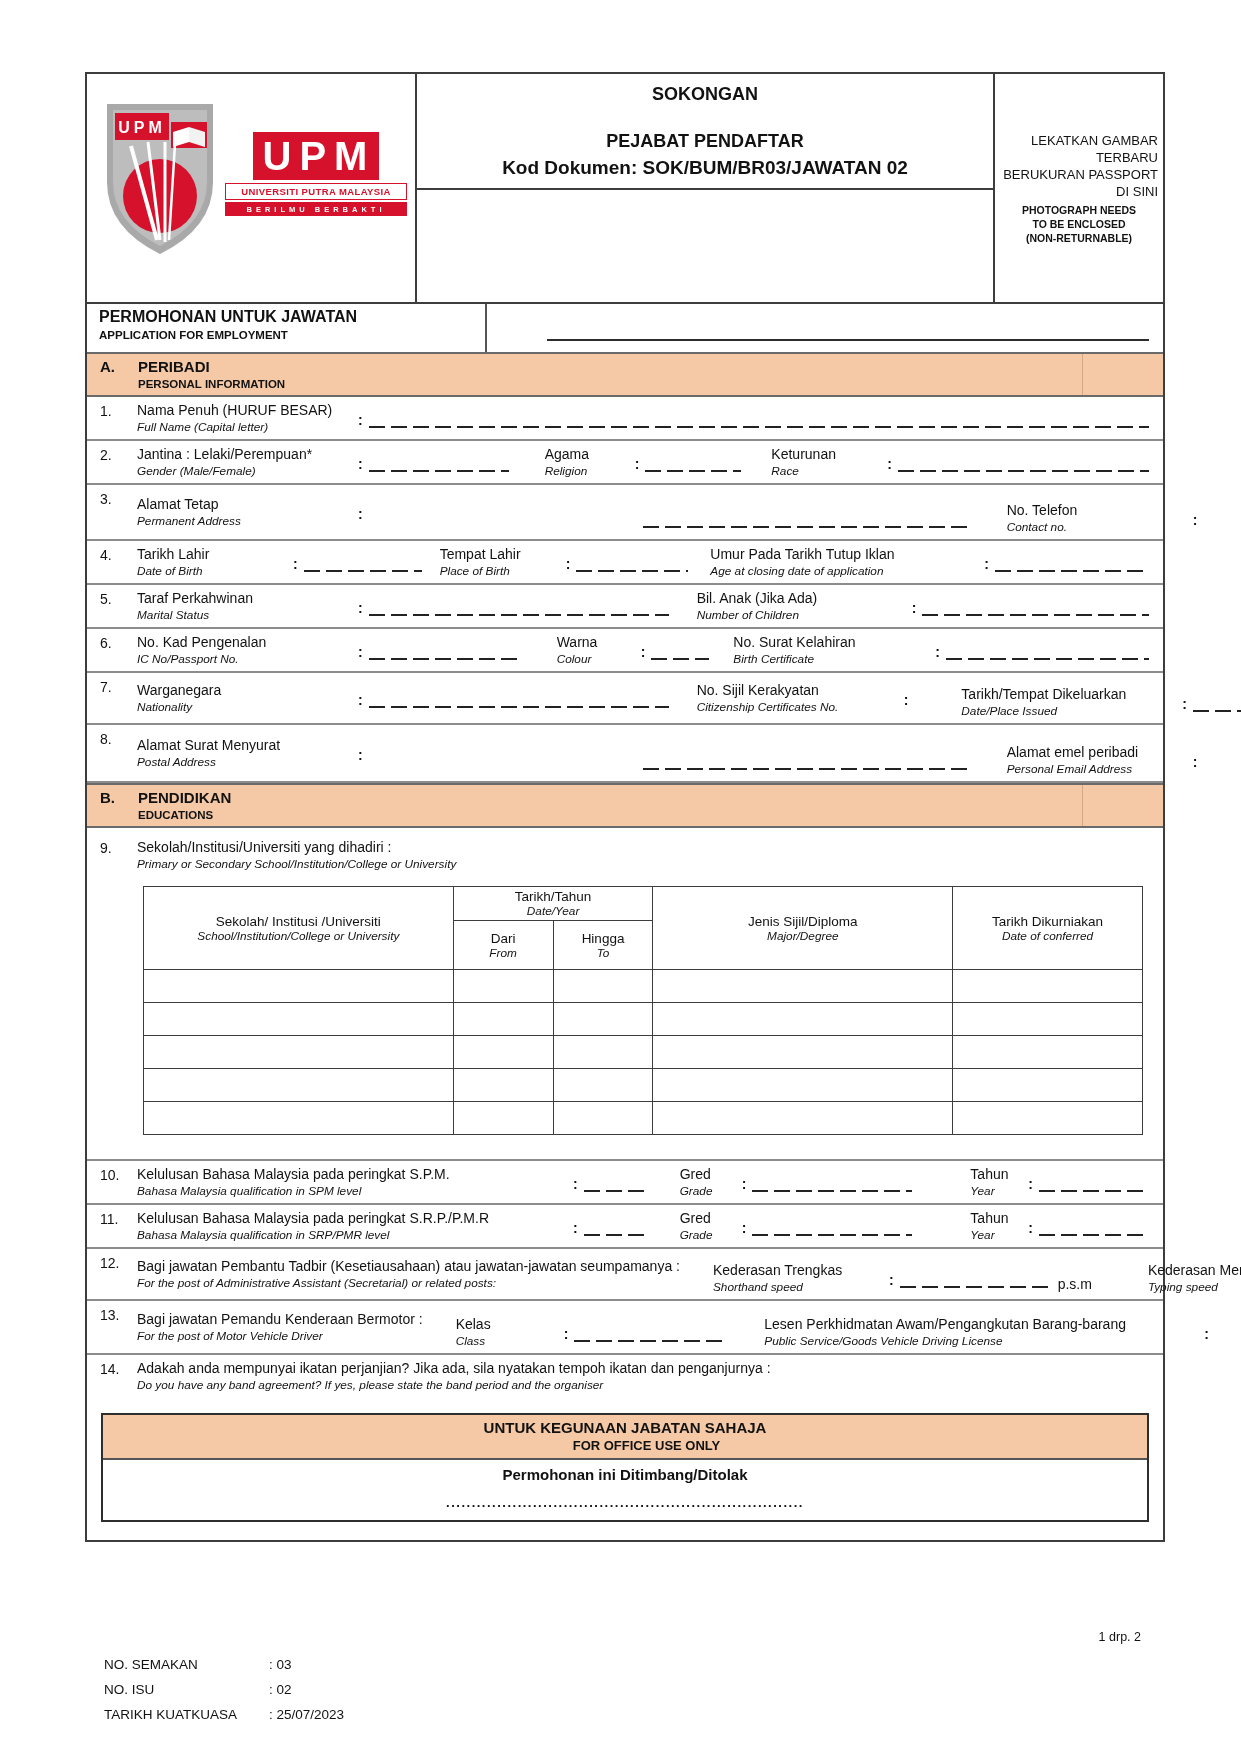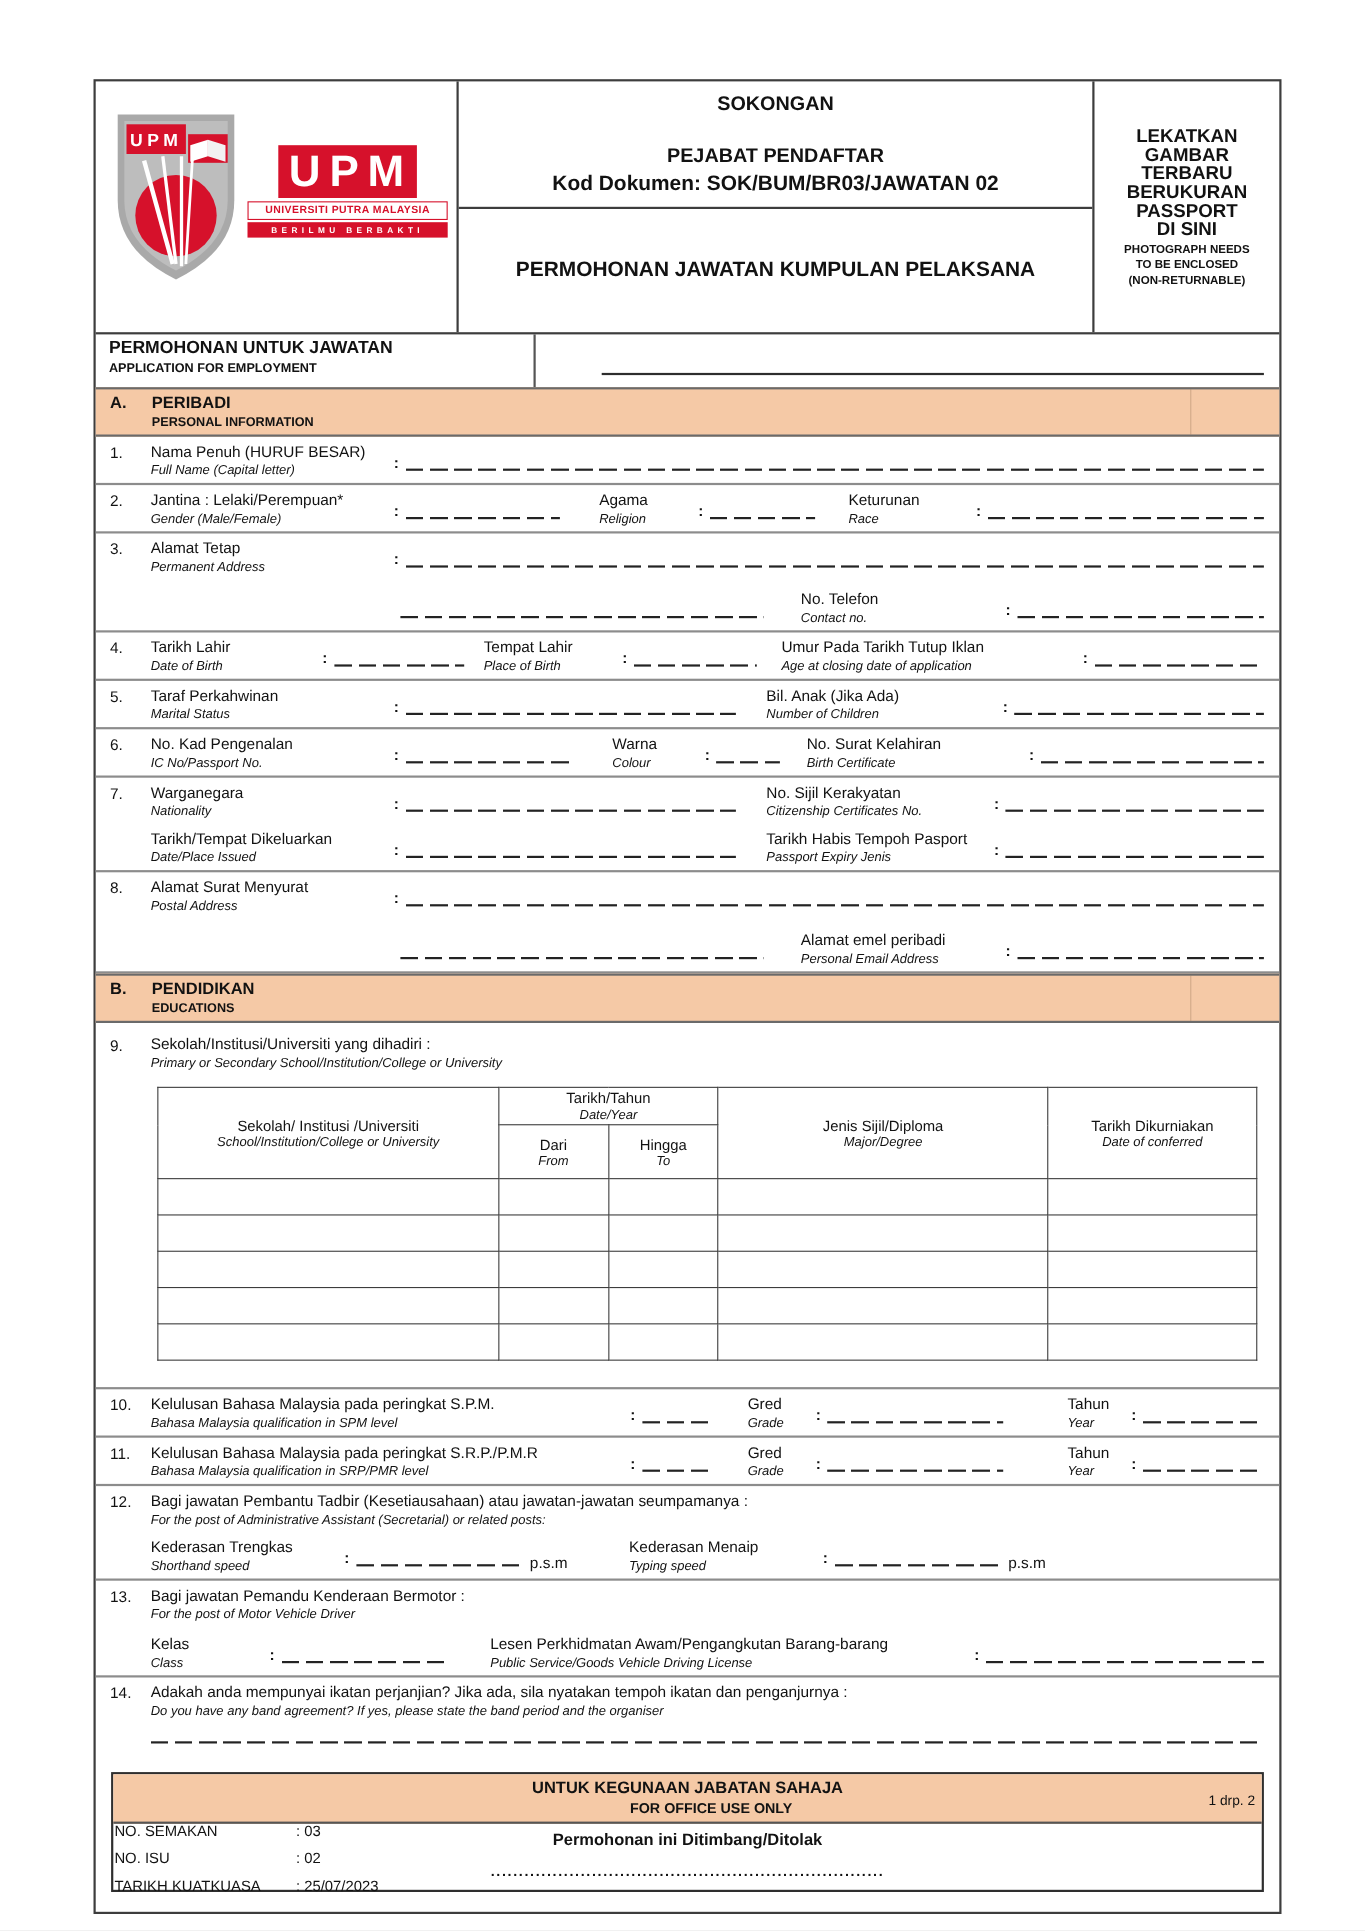--- a/index.html
+++ b/index.html
@@ -23,21 +23,21 @@
   .hc-top{padding-top:10px;}
   .hc-l1,.hc-l2{font-size:18px;font-weight:bold;}
   .hc-l2{margin-top:4px;}
   .hc-l3{font-size:18px;font-weight:bold;margin-top:26px;}
   .hc-l4{font-size:19px;font-weight:bold;margin-top:5px;padding-bottom:9px;}
   .hc-divider{border-top:2px solid #3d3d3d;}
   .hc-title{flex:1;display:flex;align-items:center;justify-content:center;
             font-size:19px;font-weight:bold;}
   .hdr-photo{width:168px;display:flex;flex-direction:column;justify-content:center;
              text-align:center;padding:0 5px;box-sizing:border-box;}
-  .ph-ms{font-size:17px;font-weight:bold;line-height:17px;}
+  .ph-ms{font-size:13px;font-weight:normal;line-height:17px;text-align:right;}
   .ph-en{font-size:10.5px;font-weight:bold;line-height:14px;}
   .ph-en.first{margin-top:3px;}
   
   .apply{display:flex;height:48px;}
   .apply-left{width:400px;border-right:2px solid #555;box-sizing:border-box;
               padding:4px 0 0 12px;}
   .ap-ms{font-size:16px;font-weight:bold;}
   .ap-en{font-size:11.5px;font-weight:bold;margin-top:3px;}
   .apply-right{flex:1;position:relative;}
   .apply-line{position:absolute;left:60px;right:14px;bottom:11px;height:0;
@@ -48,21 +48,21 @@
   .bar::after{content:"";position:absolute;right:80px;top:0;bottom:0;width:1px;
               background:rgba(130,95,65,.30);}
   .bar .bn{width:38px;padding-left:13px;font-weight:bold;font-size:15px;flex:none;}
   .bar-ms{font-weight:bold;font-size:15px;}
   .bar-en{font-weight:bold;font-size:11.5px;margin-top:3px;}
   
   .irow{display:flex;align-items:center;border-bottom:2px solid #8c8c8c;padding:4px 0;}
   .irow.nb{border-bottom:none;}
   .n{width:50px;padding-left:13px;font-size:14px;flex:none;align-self:flex-start;
      padding-top:2px;box-sizing:border-box;}
-  .grp{flex:1;display:flex;flex-direction:column;}
+  .grp{flex:1;display:flex;gap:33px;}
   .sub{display:flex;align-items:center;}
   .lb{display:inline-flex;flex-direction:column;justify-content:center;flex:none;}
   .ms{font-size:14px;line-height:18px;}
   .en{font-size:11.8px;font-style:italic;line-height:16px;}
   .c{flex:none;margin:0 6px;font-weight:bold;font-size:14px;position:relative;top:2px;}
   .fl{height:2px;flex:none;position:relative;top:9px;
       background:repeating-linear-gradient(90deg,#232323 0 16px,transparent 16px 22px);}
   .fl.grow{flex:1;margin-right:14px;}
   .psm{flex:none;font-size:14px;margin-left:8px;position:relative;top:6px;}
   
@@ -119,21 +119,20 @@
           <div class="wm-motto">BERILMU BERBAKTI</div>
         </div>
       </div>
       <div class="hdr-center">
         <div class="hc-top">
           <div class="hc-l1">SOKONGAN</div>
           <div class="hc-l3">PEJABAT PENDAFTAR</div>
           <div class="hc-l4">Kod Dokumen: SOK/BUM/BR03/JAWATAN 02</div>
         </div>
         <div class="hc-divider"></div>
-        <div class="hc-title">PERMOHONAN JAWATAN KUMPULAN PELAKSANA</div>
       </div>
       <div class="hdr-photo">
         <div class="ph-ms">LEKATKAN GAMBAR</div>
         <div class="ph-ms">TERBARU</div>
         <div class="ph-ms">BERUKURAN PASSPORT</div>
         <div class="ph-ms">DI SINI</div>
         <div class="ph-en first">PHOTOGRAPH NEEDS</div>
         <div class="ph-en">TO BE ENCLOSED</div>
         <div class="ph-en">(NON-RETURNABLE)</div>
       </div>

